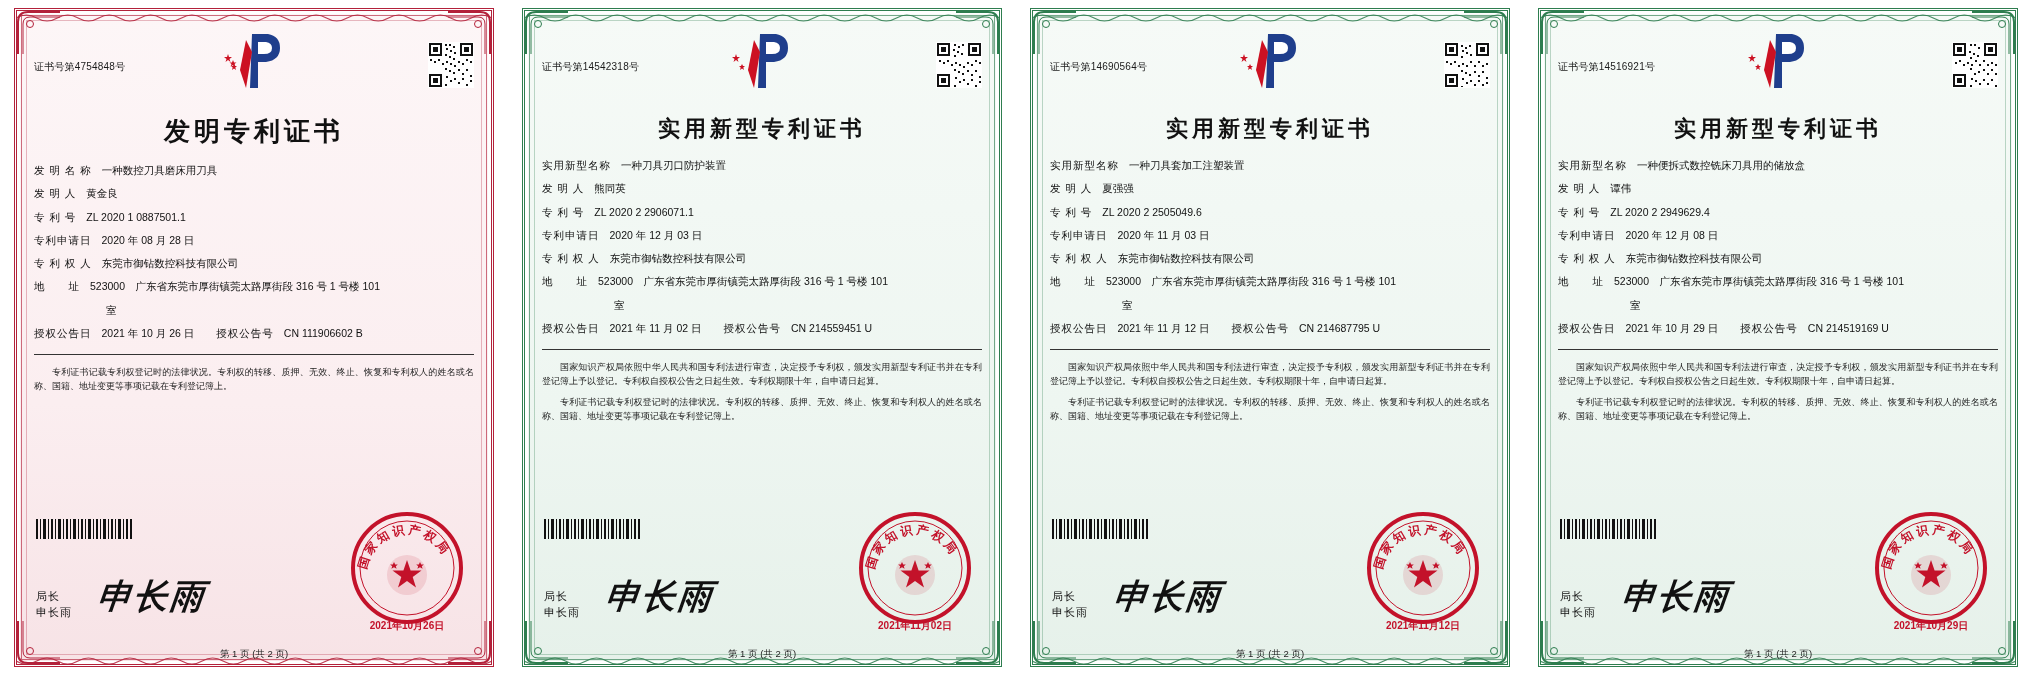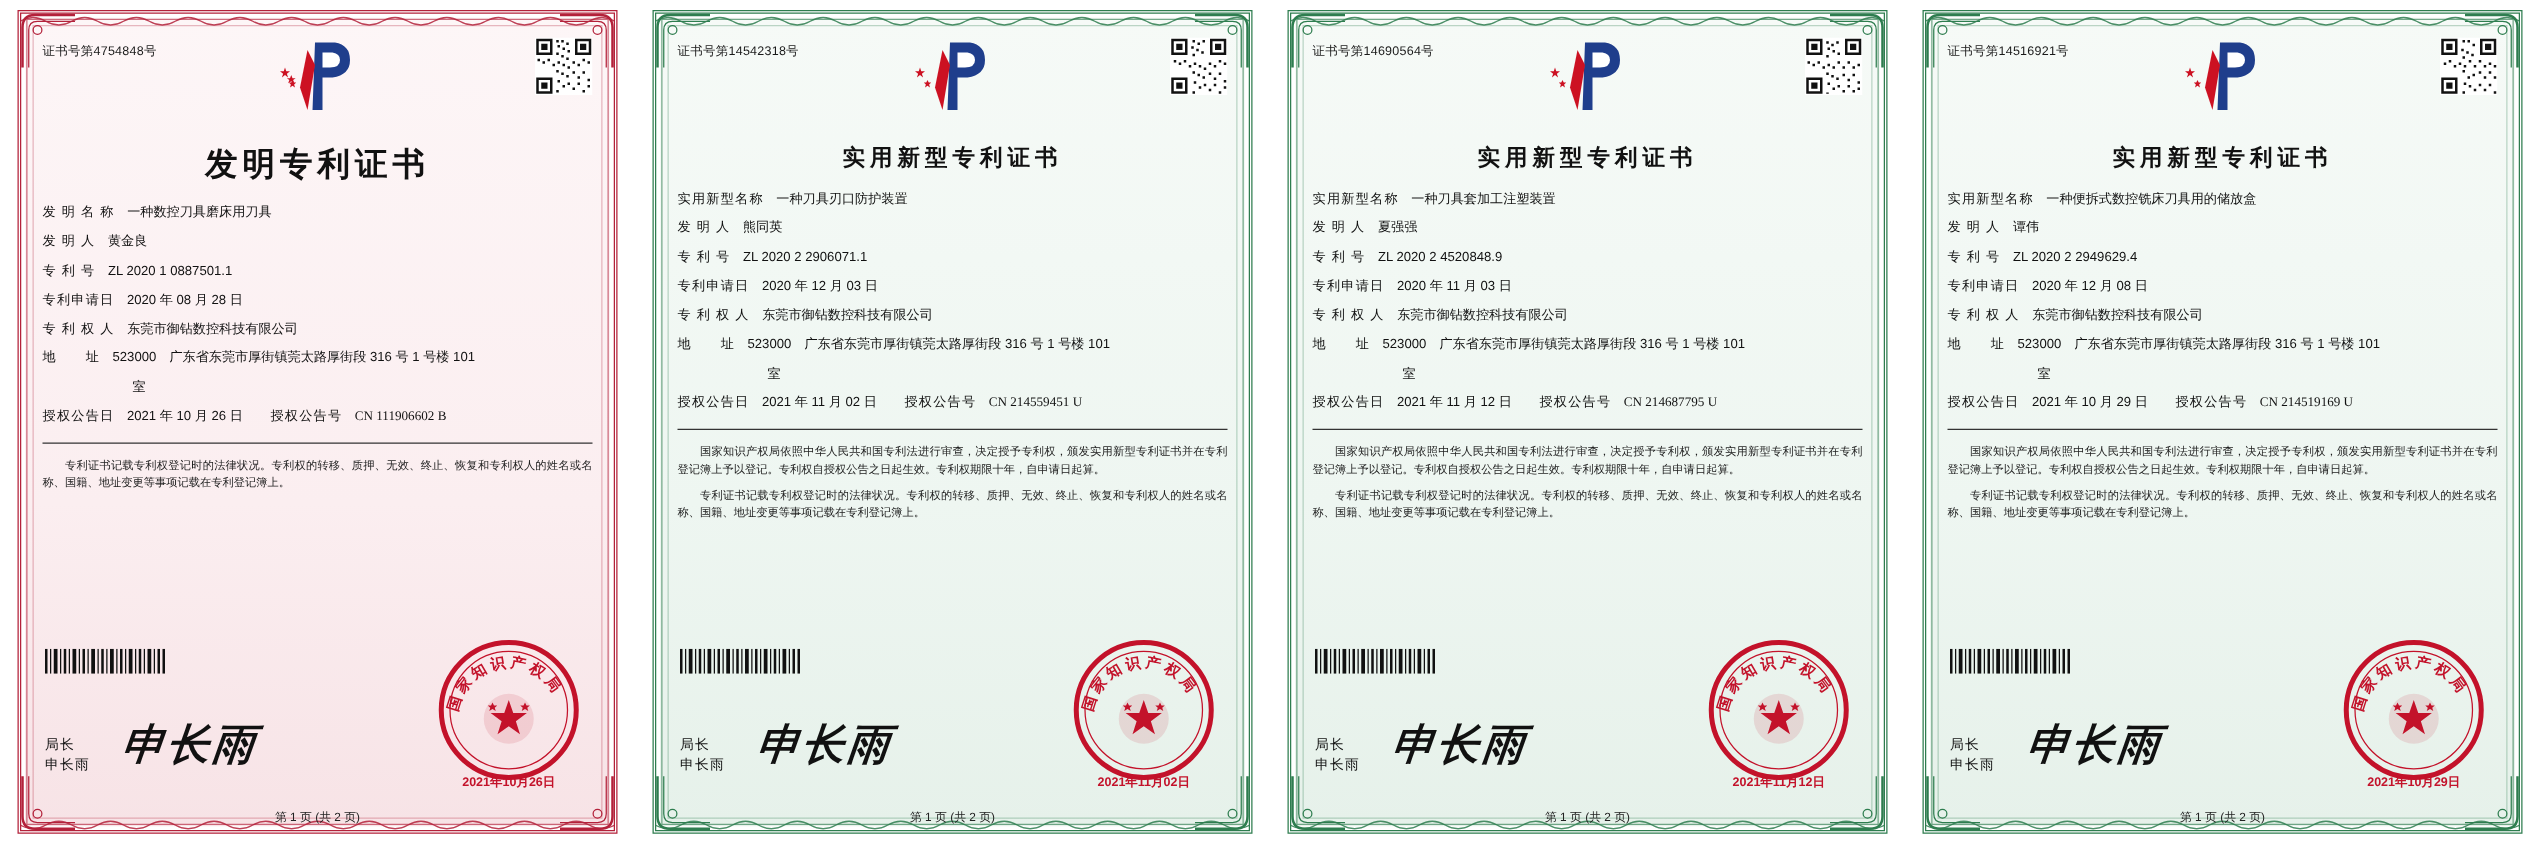--- a/index.html
+++ b/index.html
@@ -82,21 +82,21 @@
     position: absolute;
     left: 34px;
     top: 26px;
     right: 34px;
     bottom: 30px;
     color: #111;
   }
 
   .topline {
     display: flex;
-    align-items: flex-start;
+    align-items: center;
     justify-content: space-between;
     height: 74px;
   }
   .cert-no {
     font-size: 10px;
     color: #1a1a1a;
     white-space: nowrap;
     padding-top: 8px;
     letter-spacing: .2px;
   }
@@ -119,21 +119,21 @@
 
   .title {
     text-align: center;
     font-family: "DejaVu Serif", serif;
     font-weight: bold;
     letter-spacing: 4px;
     margin-top: 14px;
     margin-bottom: 14px;
   }
   .title.big { font-size: 26px; }
-  .title.med { font-size: 18px; }
+  .title.med { font-size: 22px; }
 
   .fields {
     font-size: 10.5px;
     line-height: 1.5;
     color: #111;
   }
   .frow {
     display: flex;
     align-items: center;
     margin-bottom: 7.5px;
@@ -154,21 +154,20 @@
   }
   .frow.two .flabel2 {
     flex: 0 0 auto;
     white-space: nowrap;
     letter-spacing: 1px;
     padding-left: 10px;
   }
   .frow.two .fvalue2 {
     flex: 1 1 auto;
     padding-left: 10px;
-    font-family: Liberation Serif, serif;
   }
   .addr-2nd {
     padding-left: 62px;
   }
 
   .hr {
     border: 0;
     border-top: 1px solid #333;
     margin: 12px 0 10px 0;
   }
@@ -810,21 +809,21 @@
         <div class="frow">
           <span class="flabel">实用新型名称</span>
           <span class="fvalue">一种刀具套加工注塑装置</span>
         </div>
         <div class="frow">
           <span class="flabel">发 明 人</span>
           <span class="fvalue">夏强强</span>
         </div>
         <div class="frow">
           <span class="flabel">专 利 号</span>
-          <span class="fvalue">ZL 2020 2 4520848.9</span>
+          <span class="fvalue">ZL 2020 2 2505049.6</span>
         </div>
         <div class="frow">
           <span class="flabel">专利申请日</span>
           <span class="fvalue">2020 年 11 月 03 日</span>
         </div>
         <div class="frow">
           <span class="flabel">专 利 权 人</span>
           <span class="fvalue">东莞市御钻数控科技有限公司</span>
         </div>
         <div class="frow">

